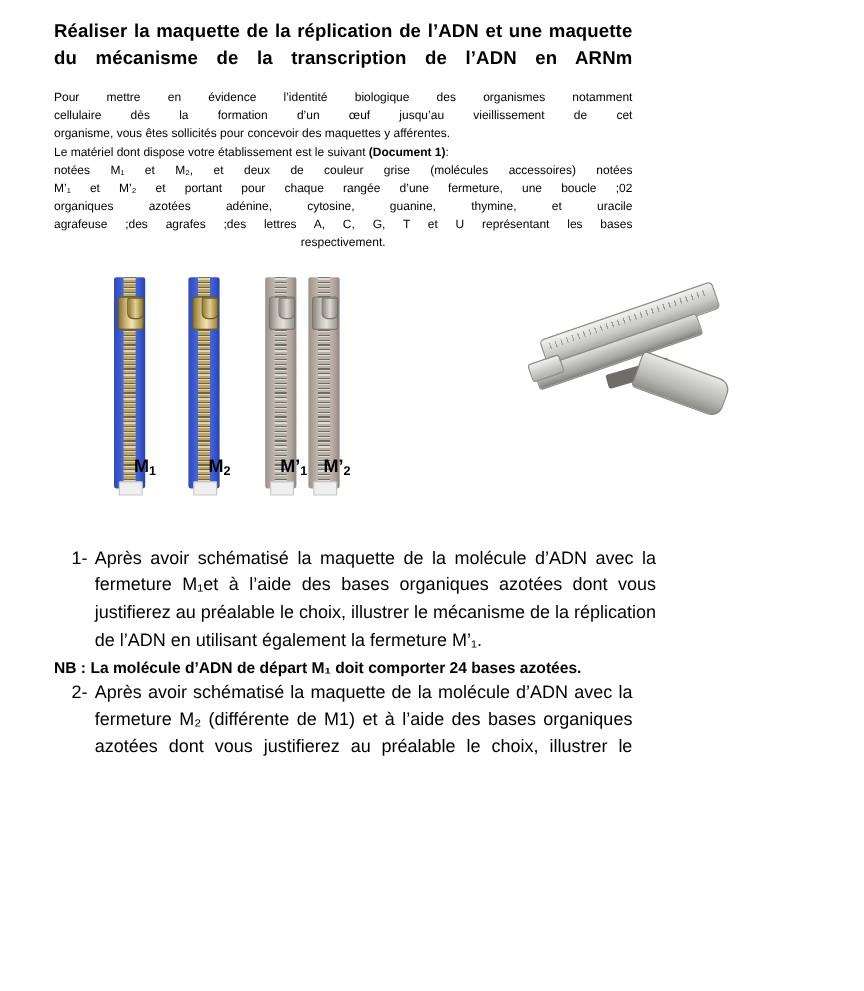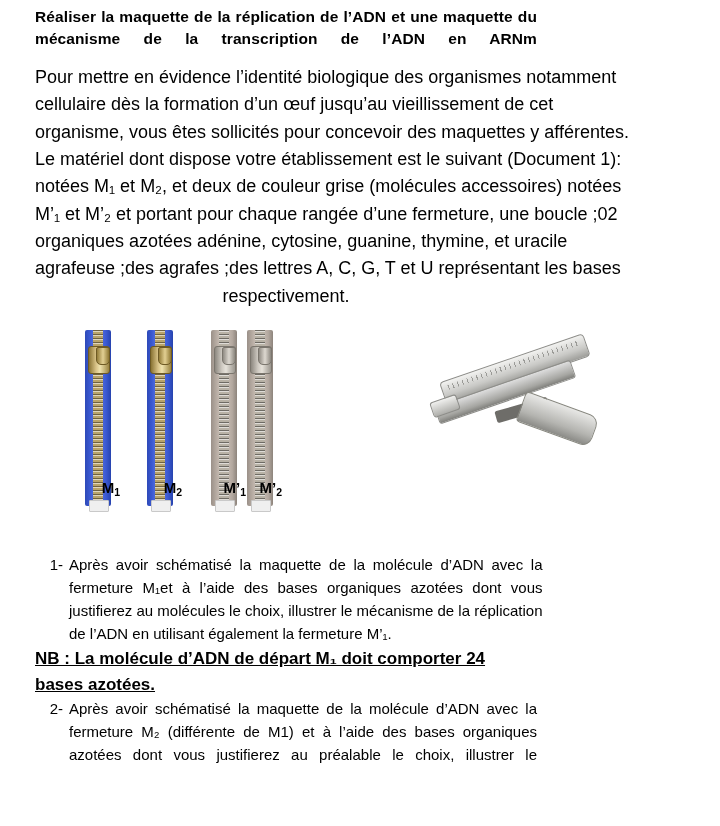--- a/index.html
+++ b/index.html
@@ -11,55 +11,55 @@
     width: 720px;
     height: 826px;
     font-family: "Liberation Sans", sans-serif;
     color: #000000;
     overflow: hidden;
   }
   .page {
     position: relative;
     width: 572px;
     height: 826px;
-    padding: 2px;
+    padding: 12px;
     box-sizing: border-box;
   }
   .content {
     padding: 0 33px 0 33px;
   }
   h1.doc-title {
     font-size: 15.5px;
     font-weight: bold;
     line-height: 1.45;
     margin: 0;
     padding-top: 4px;
     text-align: justify;
     text-align-last: justify;
     letter-spacing: 0.1px;
   }
   .spacer-sm { height: 13px; }
   .para-block {
-    font-size: 18px;
+    font-size: 10px;
     line-height: 1.52;
     text-align: justify;
   }
   .para-block .line {
     display: block;
     text-align: justify;
     text-align-last: justify;
     white-space: nowrap;
   }
   .para-block .line.last {
     text-align-last: center;
   }
   .para-block .line.natural {
     text-align-last: left;
   }
-  b { font-weight: normal; }
+  b { font-weight: bold; }
   sub {
     font-size: 10.5px;
     vertical-align: baseline;
     position: relative;
     top: 3px;
   }
   .figure-area {
     position: relative;
     height: 230px;
     margin-top: 8px;
@@ -255,25 +255,24 @@
     text-align: justify;
   }
   .q-text .line {
     display: block;
     text-align: justify;
     text-align-last: justify;
     white-space: nowrap;
   }
   .q-text .line.natural { text-align-last: left; }
   .nb {
-    font-size: 17px;
+    font-size: 13px;
     font-weight: bold;
     line-height: 1.52;
     margin-top: 1px;
-    text-decoration: underline;
   }
 </style>
 </head>
 <body>
 
 <div class="page">
   <div class="content">
 
     <h1 class="doc-title">
       <span class="line">Réaliser la maquette de la réplication de l’ADN et une maquette du</span>
@@ -352,21 +351,21 @@
 
     </div>
 
     <div class="questions">
 
       <div class="q-item">
         <div class="q-num">1-</div>
         <div class="q-text">
           <span class="line">Après avoir schématisé la maquette de la molécule d’ADN avec la</span>
           <span class="line">fermeture M₁et à l’aide des bases organiques azotées dont vous</span>
-          <span class="line">justifierez au molécules le choix, illustrer le mécanisme de la réplication</span>
+          <span class="line">justifierez au préalable le choix, illustrer le mécanisme de la réplication</span>
           <span class="line natural">de l’ADN en utilisant également la fermeture M’₁.</span>
         </div>
       </div>
 
       <div class="nb">NB : La molécule d’ADN de départ M₁ doit comporter 24 bases azotées.</div>
 
       <div class="q-item">
         <div class="q-num">2-</div>
         <div class="q-text">
           <span class="line">Après avoir schématisé la maquette de la molécule d’ADN avec la</span>

